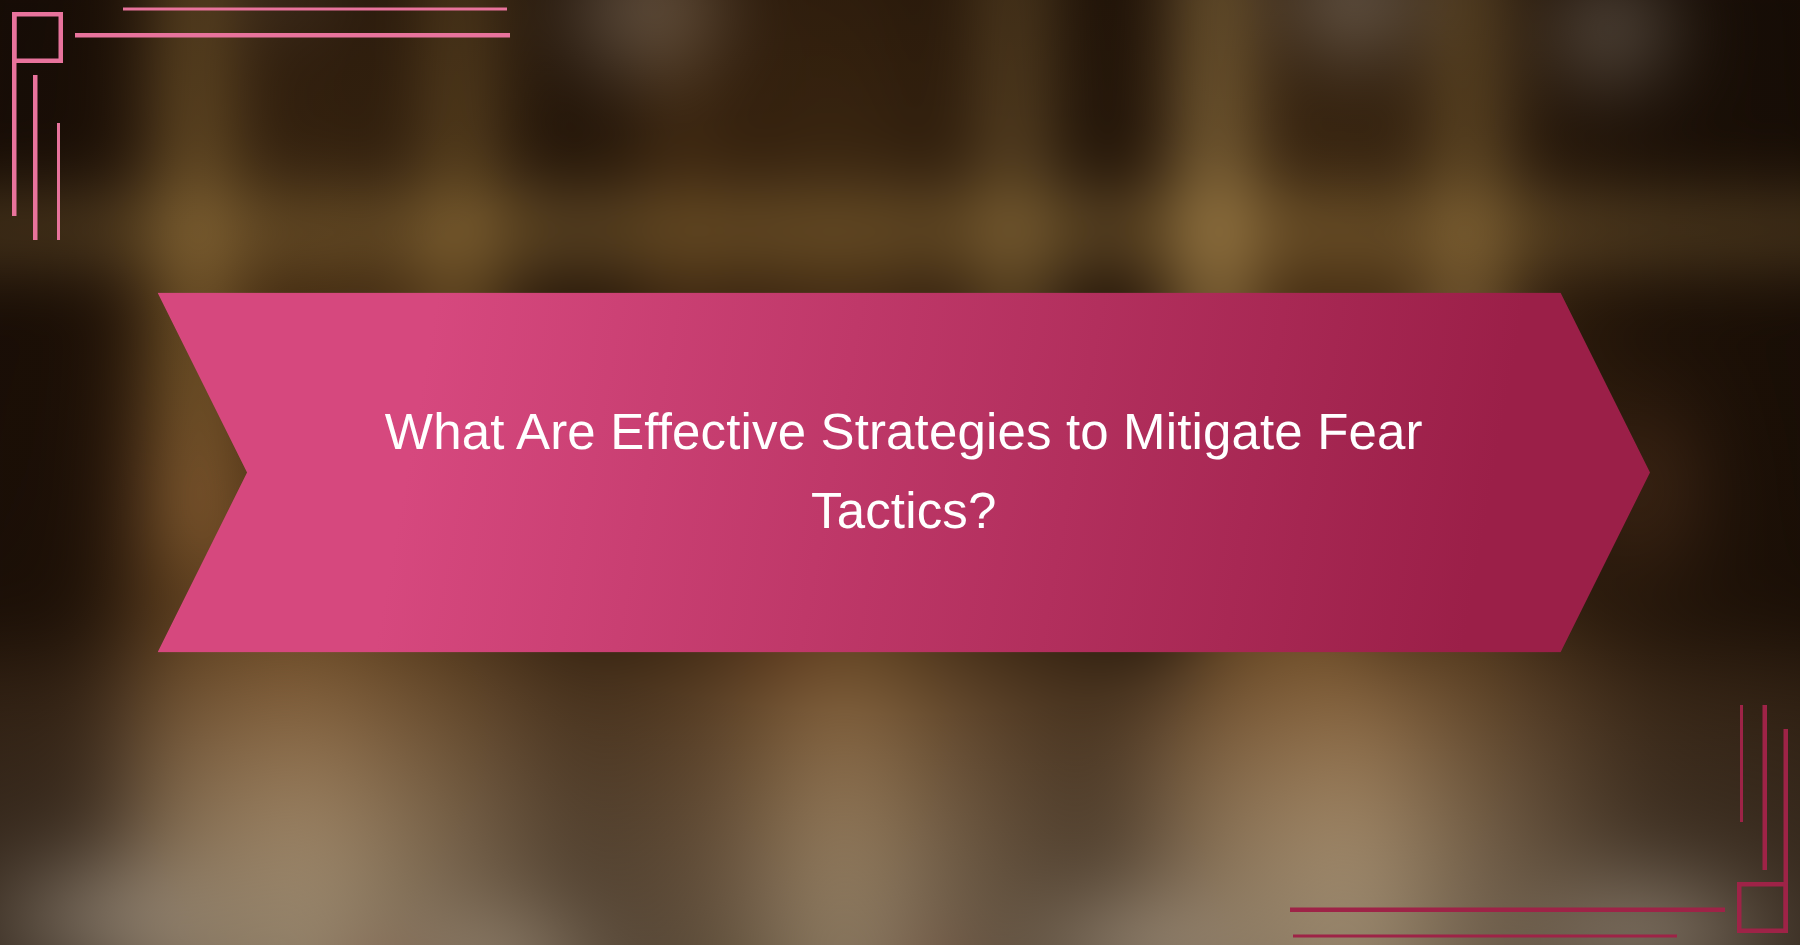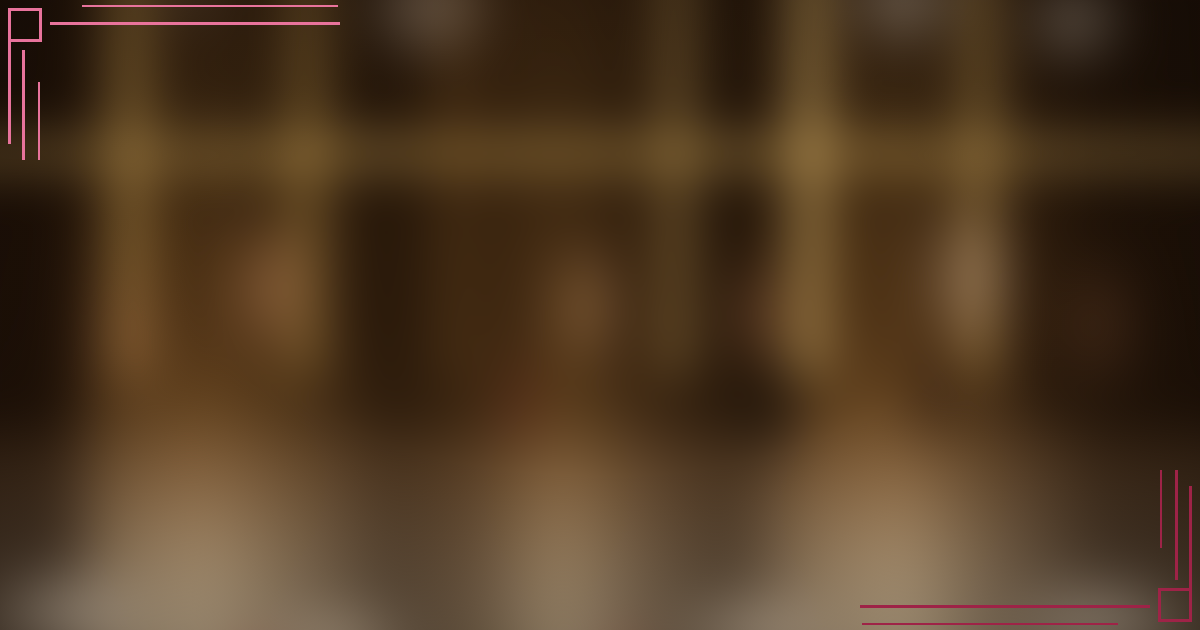--- a/index.html
+++ b/index.html
@@ -216,14 +216,17 @@
 
   <div class="corner corner-br">
     <div class="sq" style="border-color: rgb(158, 35, 71);"></div>
     <div class="ln el-v" style="background: rgb(158, 35, 71);"></div>
     <div class="ln ln-h-in" style="background: rgb(158, 35, 71);"></div>
     <div class="ln ln-h-out" style="background: rgb(158, 35, 71);"></div>
     <div class="ln ln-v-in" style="background: rgb(158, 35, 71);"></div>
     <div class="ln ln-v-out" style="background: rgb(158, 35, 71);"></div>
   </div>
 
+  <div class="banner" style="background: linear-gradient(100deg, rgb(214, 72, 126) 0%, rgb(214, 72, 126) 18%, rgb(155, 31, 72) 88%, rgb(155, 31, 72) 100%);">
+    <div class="banner-title" style="color: rgb(255, 255, 255);">What Are Effective Strategies to Mitigate Fear Tactics?</div>
+  </div>
 
 </div>
 
 </body></html>

